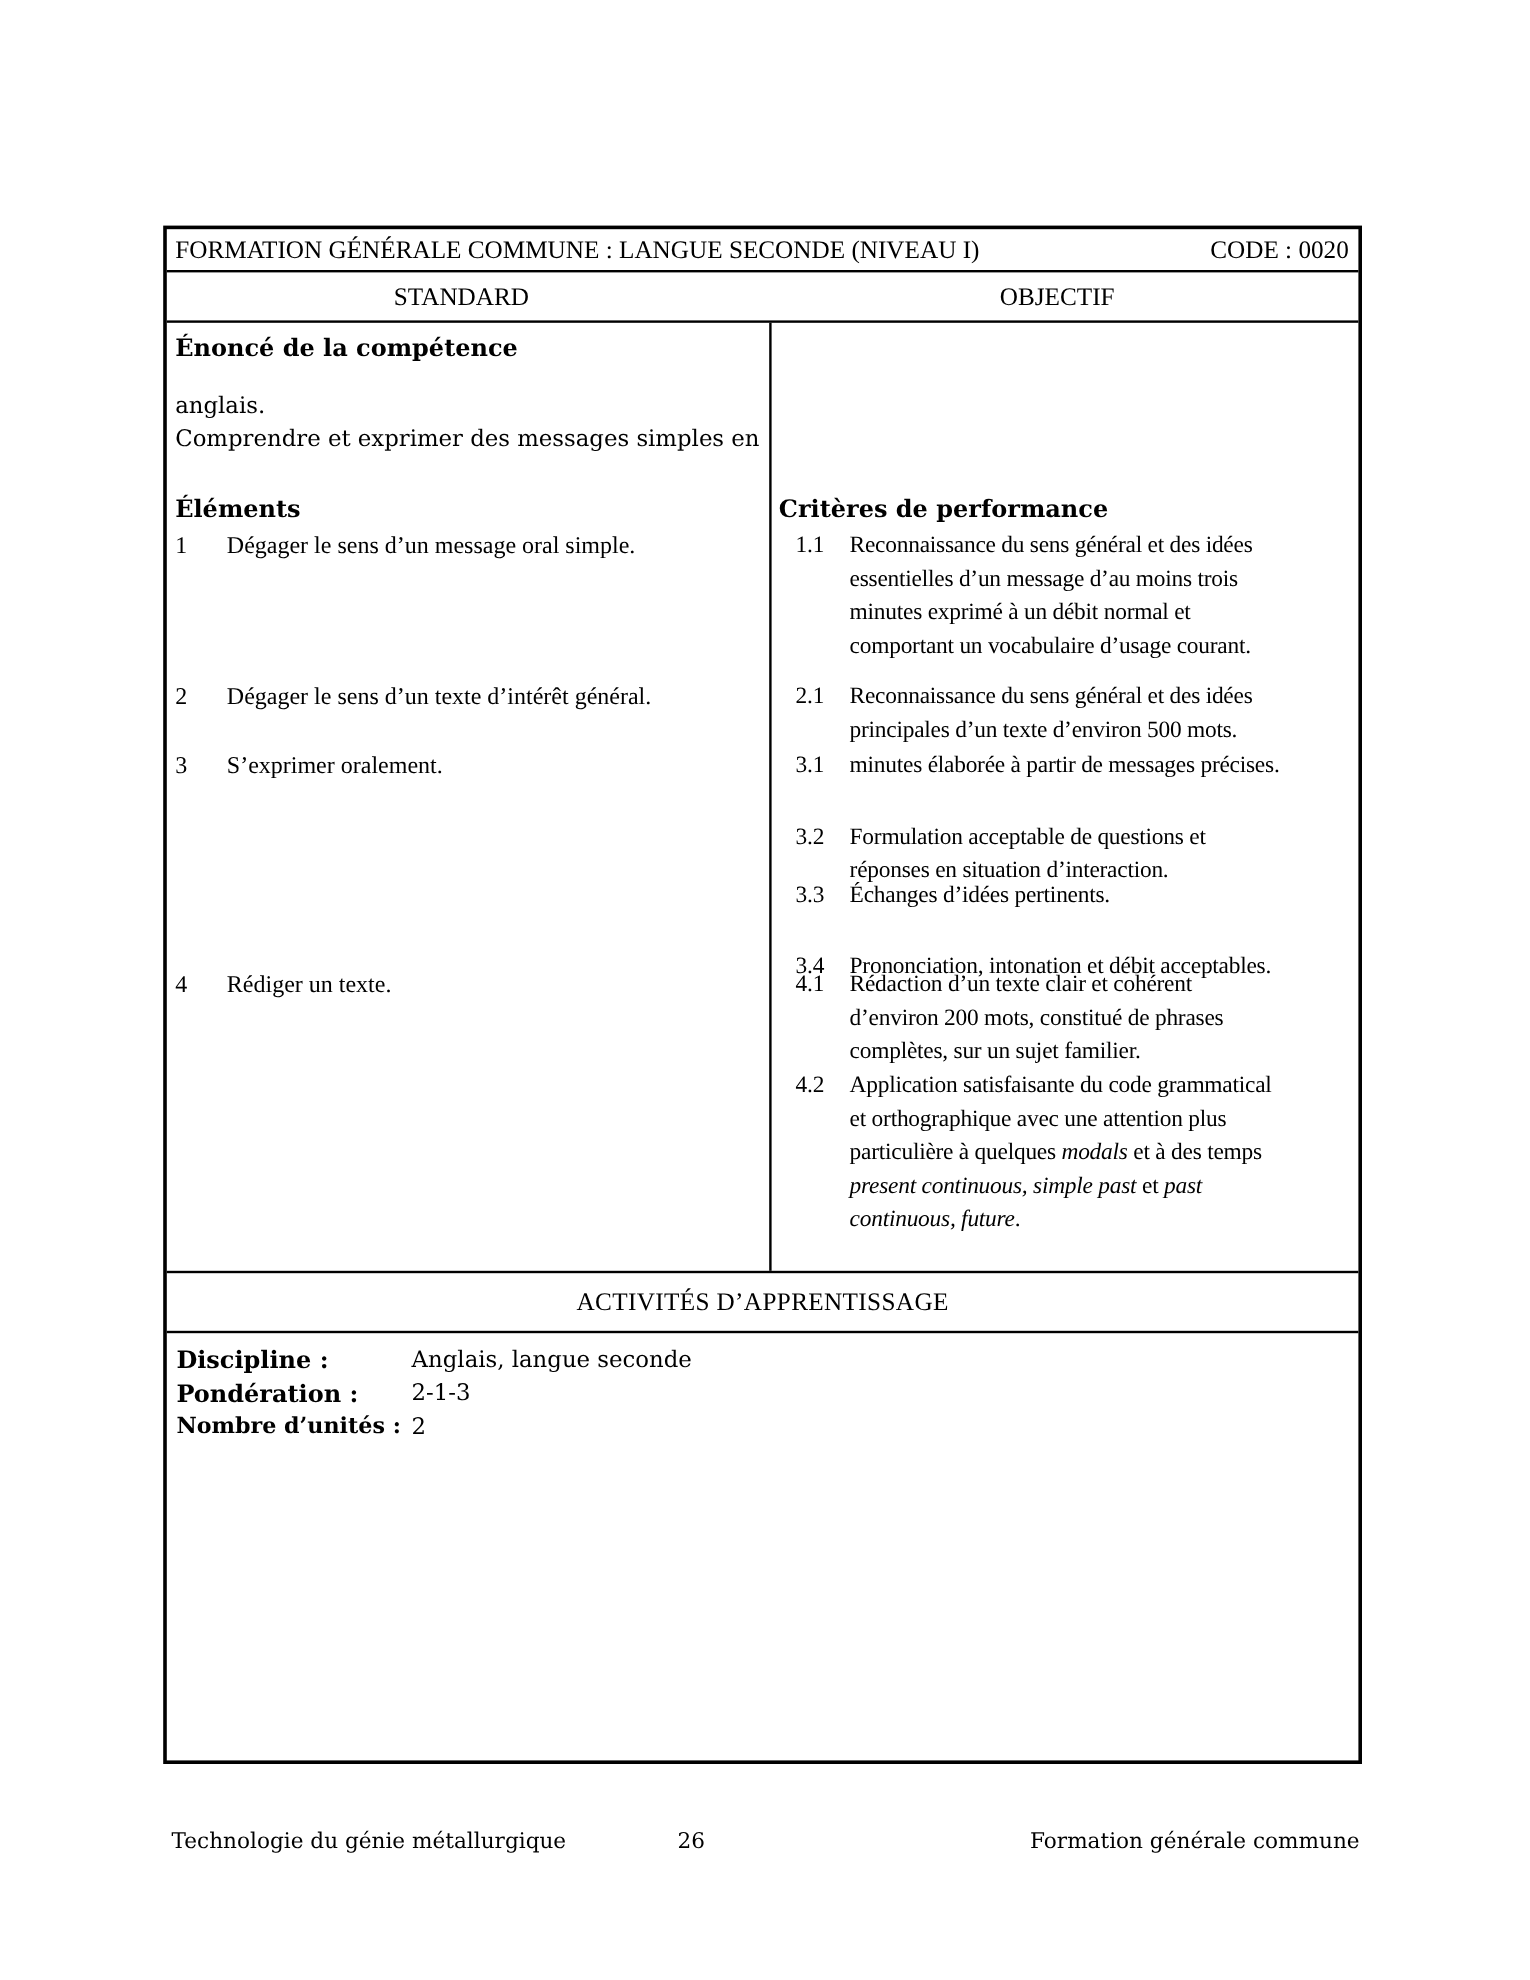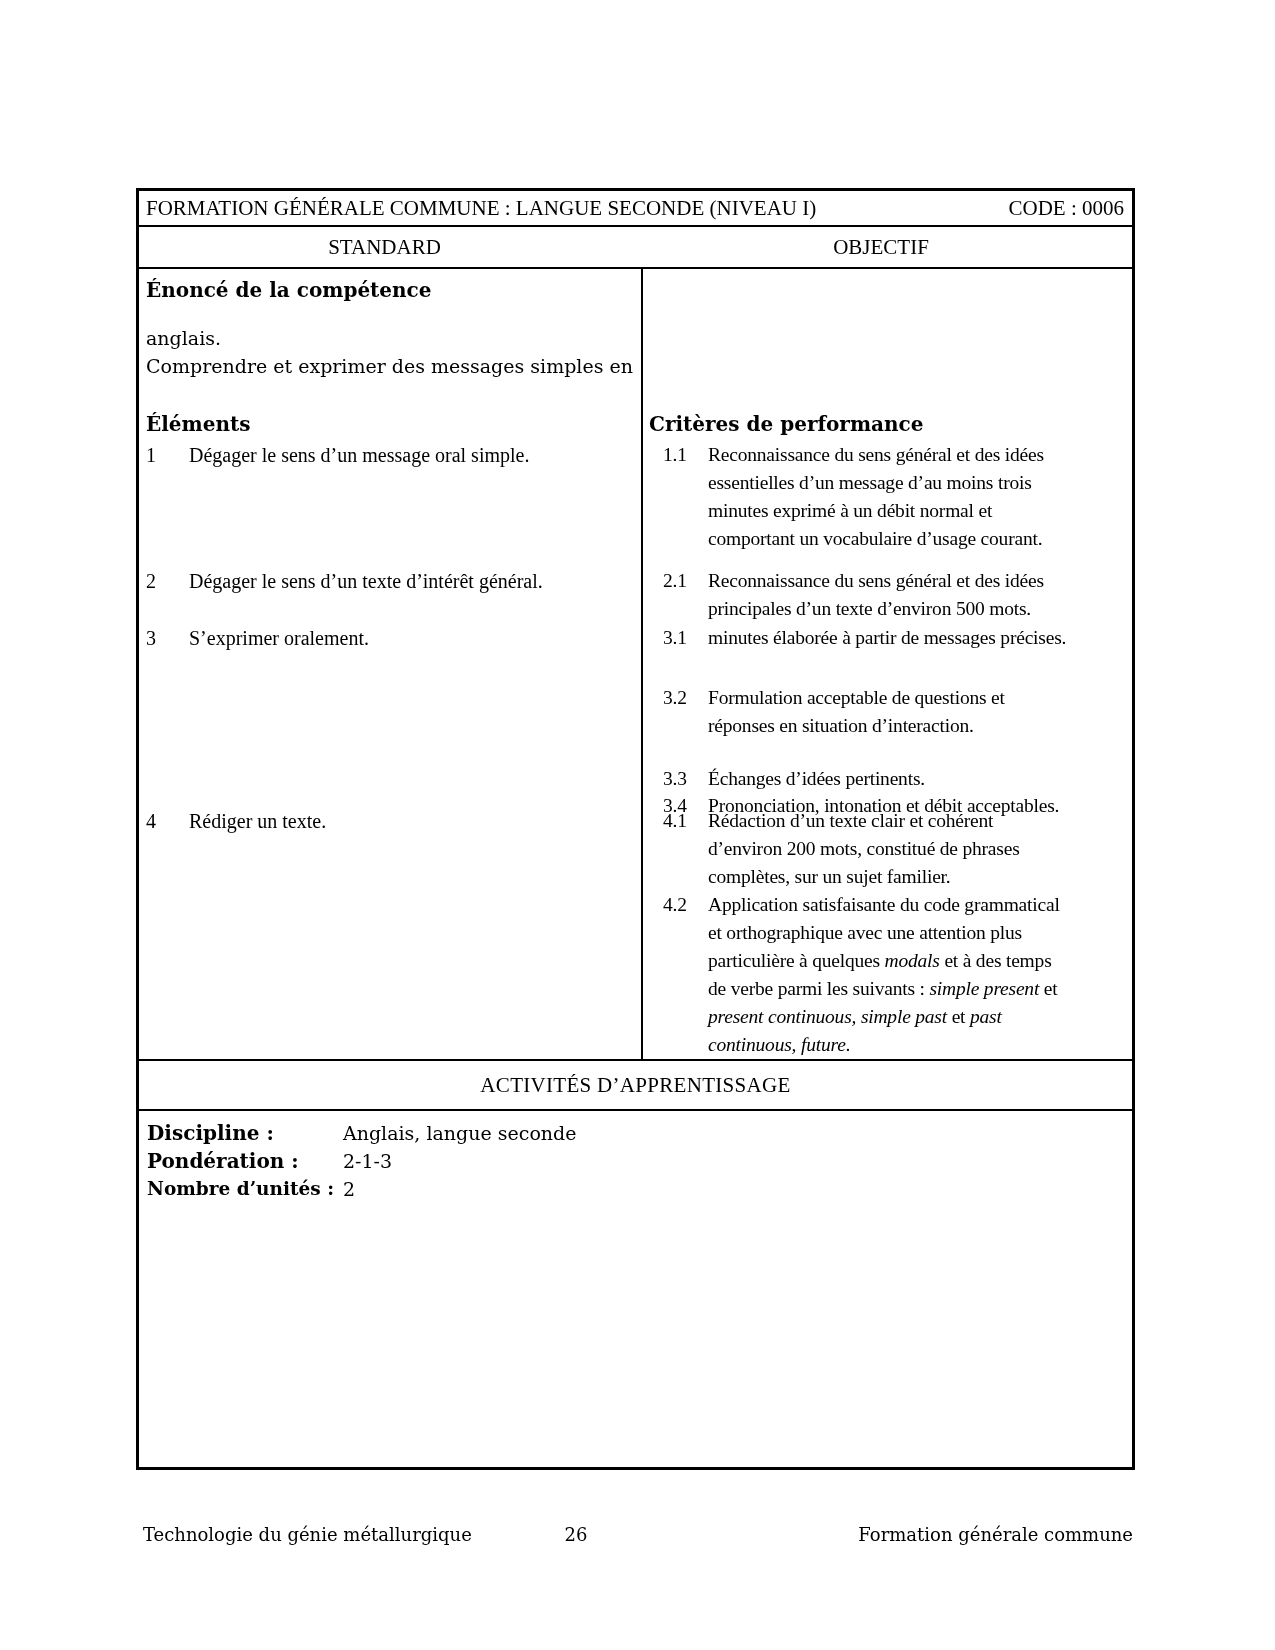--- a/index.html
+++ b/index.html
@@ -56,21 +56,21 @@
   .footer .f-right { position:absolute; right:2px; top:0; white-space:nowrap; }
 </style>
 </head>
 <body>
 
 <div class="page">
   <div class="doc-table">
 
     <div class="title-row">
       <span>FORMATION GÉNÉRALE COMMUNE : LANGUE SECONDE (NIVEAU I)</span>
-      <span>CODE : 0006</span>
+      <span>CODE : 0020</span>
     </div>
 
     <div class="head-row">
       <div class="head-cell right">STANDARD</div>
       <div class="head-cell left">OBJECTIF</div>
     </div>
 
     <div class="content-row">
 
       <div class="col-left">
@@ -128,21 +128,21 @@
         </div>
 
         <div class="li" style="top:415px">
           <span class="num">3.2</span>
           <span class="lines">
             <span class="line">Formulation acceptable de questions et</span>
             <span class="line">réponses en situation d’interaction.</span>
           </span>
         </div>
 
-        <div class="li" style="top:496px">
+        <div class="li" style="top:464px">
           <span class="num">3.3</span>
           <span class="lines">
             <span class="line">Échanges d’idées pertinents.</span>
           </span>
         </div>
 
         <div class="li" style="top:523px">
           <span class="num">3.4</span>
           <span class="lines">
             <span class="line">Prononciation, intonation et débit acceptables.</span>
@@ -157,21 +157,20 @@
             <span class="line">complètes, sur un sujet familier.</span>
           </span>
         </div>
 
         <div class="li" style="top:622px">
           <span class="num">4.2</span>
           <span class="lines">
             <span class="line"><span>Application satisfaisante du code grammatical</span></span>
             <span class="line"><span>et orthographique avec une attention plus</span></span>
             <span class="line"><span>particulière à quelques </span><span class="it">modals</span><span> et à des temps</span></span>
-            <span class="line"><span>de verbe parmi les suivants : </span><span class="it">simple present</span><span> et</span></span>
             <span class="line"><span class="it">present continuous, simple past</span><span> et </span><span class="it">past</span></span>
             <span class="line"><span class="it">continuous, future</span><span>.</span></span>
           </span>
         </div>
       </div>
     </div>
 
     <div class="activites-row">
       <span>ACTIVITÉS D’APPRENTISSAGE</span>
     </div>

